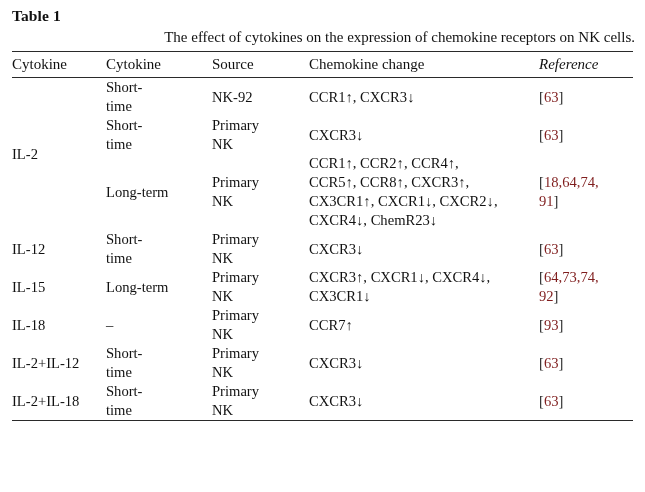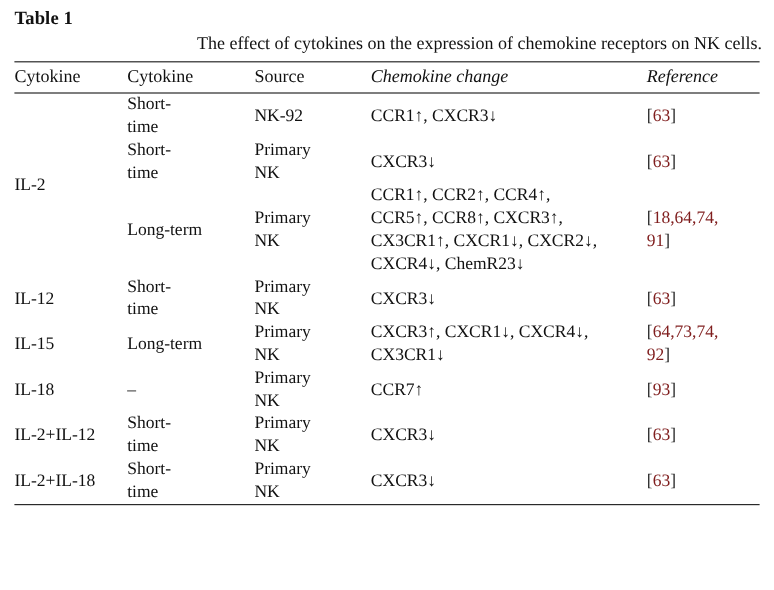--- a/index.html
+++ b/index.html
@@ -81,21 +81,21 @@
   
   thead th {
     font-size: 15px;
     line-height: 25px;
     height: 25px;
     white-space: nowrap;
   }
   th.h-cytokine  { padding-left: 11px; margin-left: 48px; }
   th.h-treatment { padding-left: 13px; }
   th.h-source    { padding-left: 10px; }
-  th.h-change    { padding-left: 10px; font-style: italic; }
+  th.h-change    { padding-left: 10px; }
   th.h-reference { padding-left: 31px; font-style: italic; }
 
   
   tbody td {
     line-height: 19px;
     padding-top: 3px;
     padding-bottom: 3px;
   }
   td.cytokine {
     text-align: center;

